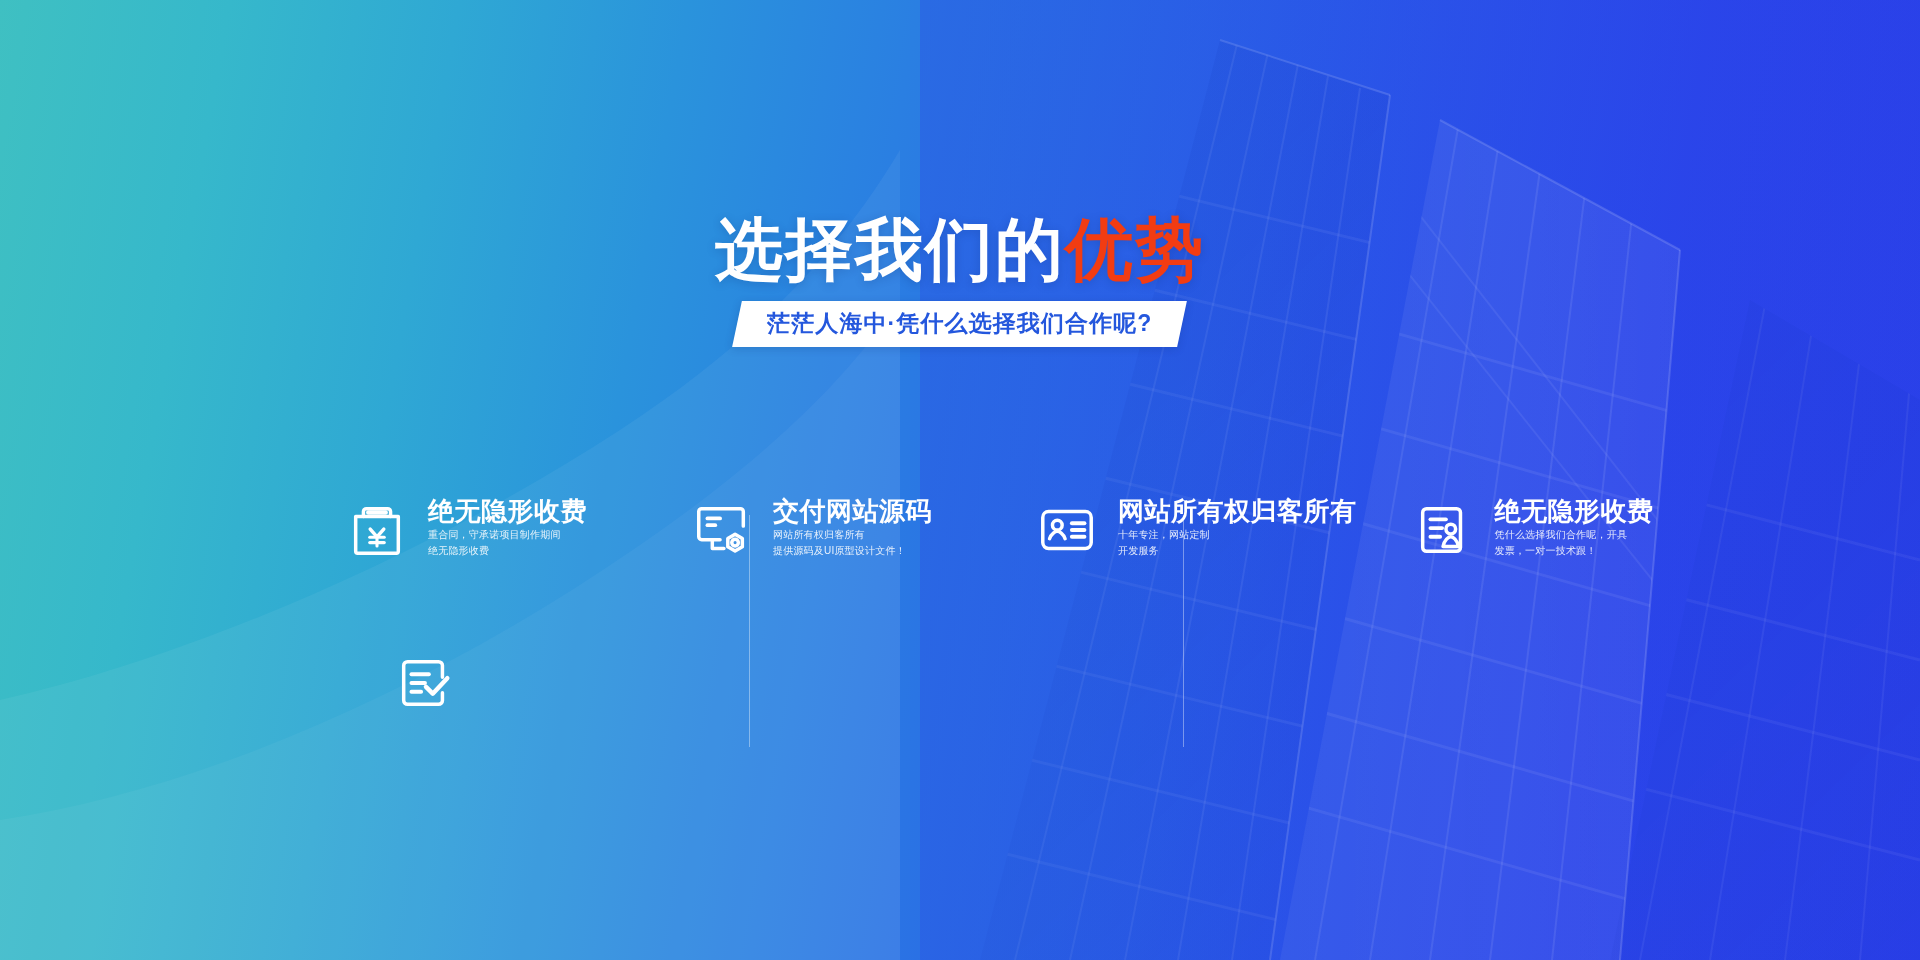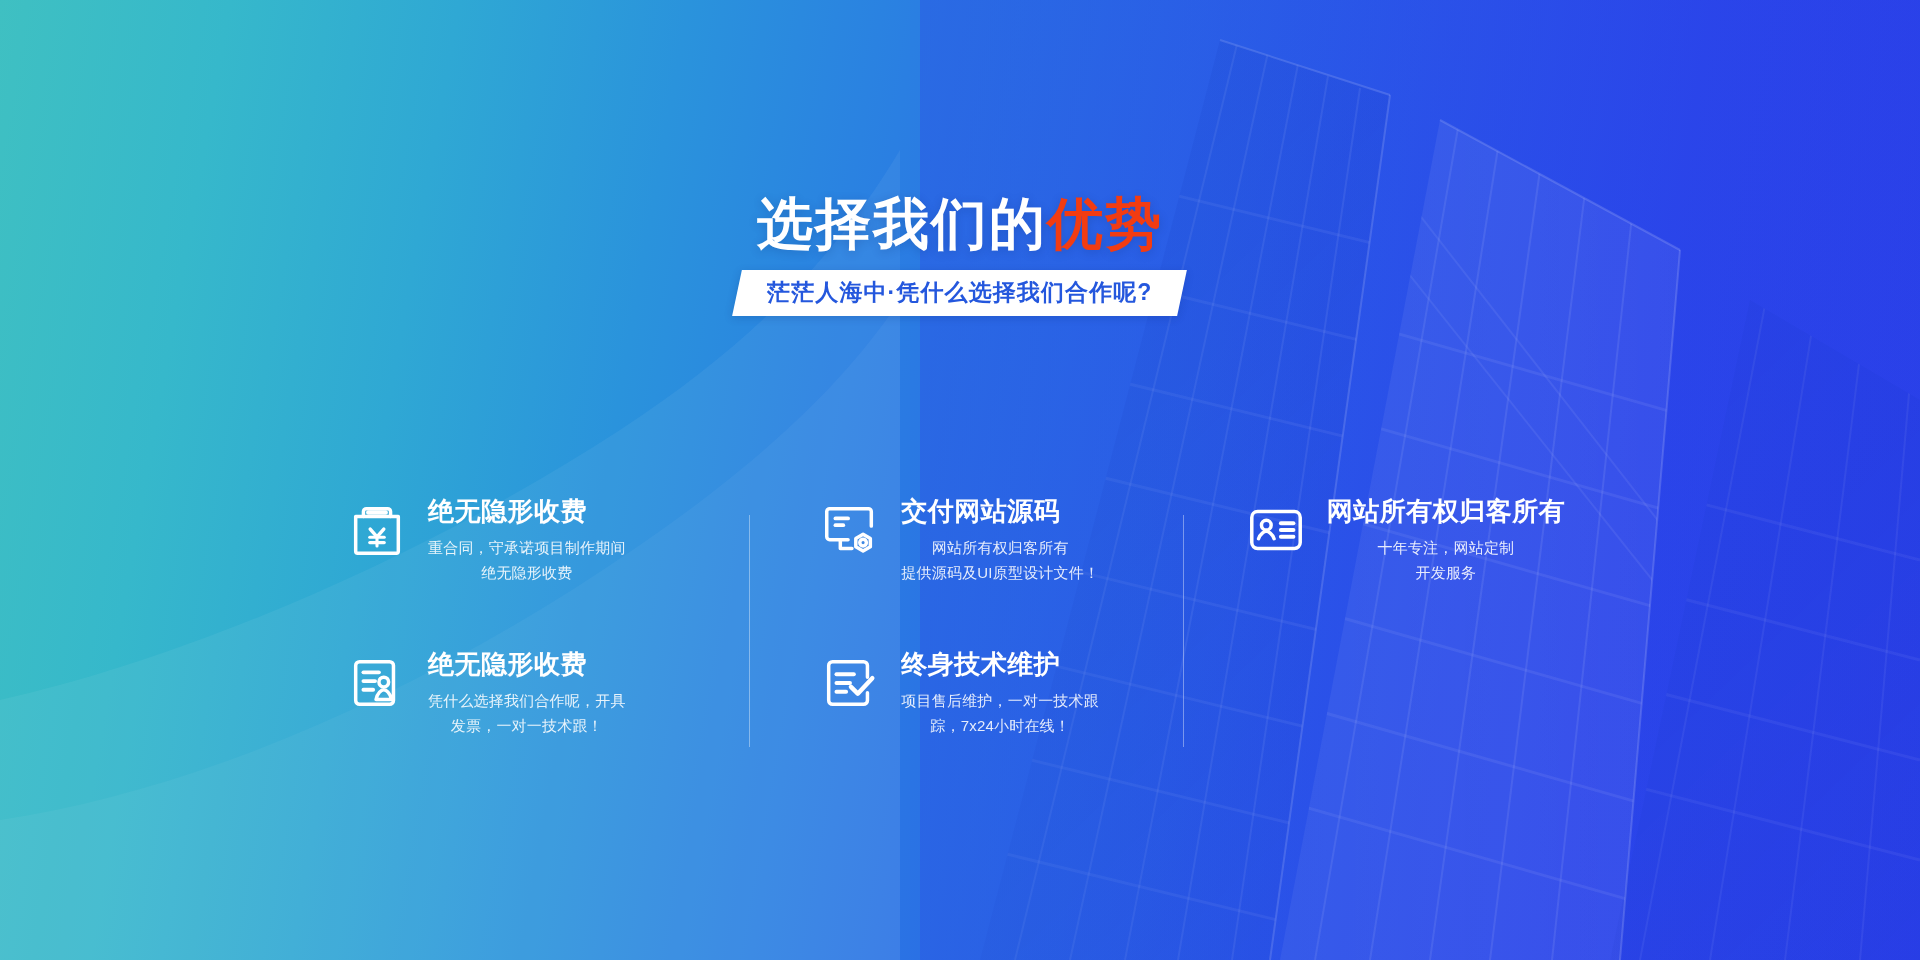--- a/index.html
+++ b/index.html
@@ -39,23 +39,24 @@
     background:linear-gradient(90deg, rgba(42,90,228,.55) 0%, rgba(40,70,232,.30) 40%, rgba(40,62,232,.20) 100%);
     mix-blend-mode:normal;
   }
 
   
   #header {
     position:absolute; left:0; right:0; top:196px;
     text-align:center; z-index:5;
   }
   #title {
-    font-size:56px; line-height:1.0; font-weight:700;
+    font-size:68px; line-height:1.0; font-weight:700;
     letter-spacing:2px; color:#ffffff;
     text-shadow:0 2px 10px rgba(12,40,110,.22);
+    margin-top:19px;
   }
   #title .accent { color:#f23c12; }
 
   #subtitle-wrap {
     margin-top:18px;
     display:inline-block;
     position:relative;
   }
   #subtitle-banner {
     display:inline-block;
@@ -72,21 +73,21 @@
     font-weight:700;
     letter-spacing:1.1px;
     white-space:nowrap;
   }
 
   
   #features {
     position:absolute; left:50%; transform:translateX(-50%);
     top:495px; width:1240px; height:270px;
     display:grid;
-    grid-template-columns:1fr 1fr 1fr;
+    grid-template-columns:1fr 1fr 1fr 1fr;
     grid-template-rows:1fr 1fr;
     column-gap:0; row-gap:28px;
     z-index:5;
     gap:36px;
   }
   .divider {
     position:absolute; top:20px; width:1px; height:232px;
     background:rgba(255,255,255,.38);
     z-index:6;
   }
@@ -103,25 +104,23 @@
 
   .feat-icon { flex:0 0 auto; width:62px; height:62px; margin-top:4px; }
   .feat-icon svg { display:block; width:62px; height:62px; }
 
   .feat-body { padding-top:2px; }
   .feat-title {
     color:#ffffff; font-size:26px; font-weight:700;
     letter-spacing:.5px; line-height:1.15; white-space:nowrap;
   }
   .feat-desc {
-    margin-top:9px;
     color:rgba(255,255,255,.88);
-    font-size:15px; line-height:1.65; letter-spacing:.2px;
+    font-size:10px; line-height:1.65; letter-spacing:.2px;
     max-width:260px;
-    text-align:center;
   }
 </style>
 </head>
 <body>
 
 <div id="bg-root">
   <div class="bg-base"></div>
 
   <svg class="bg-wave" viewBox="0 0 900 960" preserveAspectRatio="none">
     <path d="M0,960 L0,700 C180,660 420,560 620,430 C760,338 840,250 900,150 L900,960 Z" fill="rgba(255,255,255,0.055)"></path>
@@ -322,22 +321,15 @@
   <div class="feature col-3">
     <div class="feat-icon">
       <svg viewBox="0 0 64 64" fill="none" stroke="#ffffff" stroke-width="3.6" stroke-linecap="round" stroke-linejoin="round">
         <path d="M50 26 V14 a4 4 0 0 0-4-4 H14 a4 4 0 0 0-4 4 v36 a4 4 0 0 0 4 4 h32 a4 4 0 0 0 4-4 V42"></path>
         <path d="M18 23 h18" stroke-width="4"></path>
         <path d="M18 32 h14" stroke-width="4"></path>
         <path d="M18 41 h10" stroke-width="4"></path>
         <path d="M33 36 l7 7 l15-16" stroke-width="4.6"></path>
       </svg>
     </div>
-    <div class="feat-body">
-      <div class="feat-title">终身技术维护</div>
-      <div class="feat-desc">
-        <div>项目售后维护，一对一技术跟</div>
-        <div>踪，7x24小时在线！</div>
-      </div>
-    </div>
   </div>
 
 </div>
 
 </body></html>

